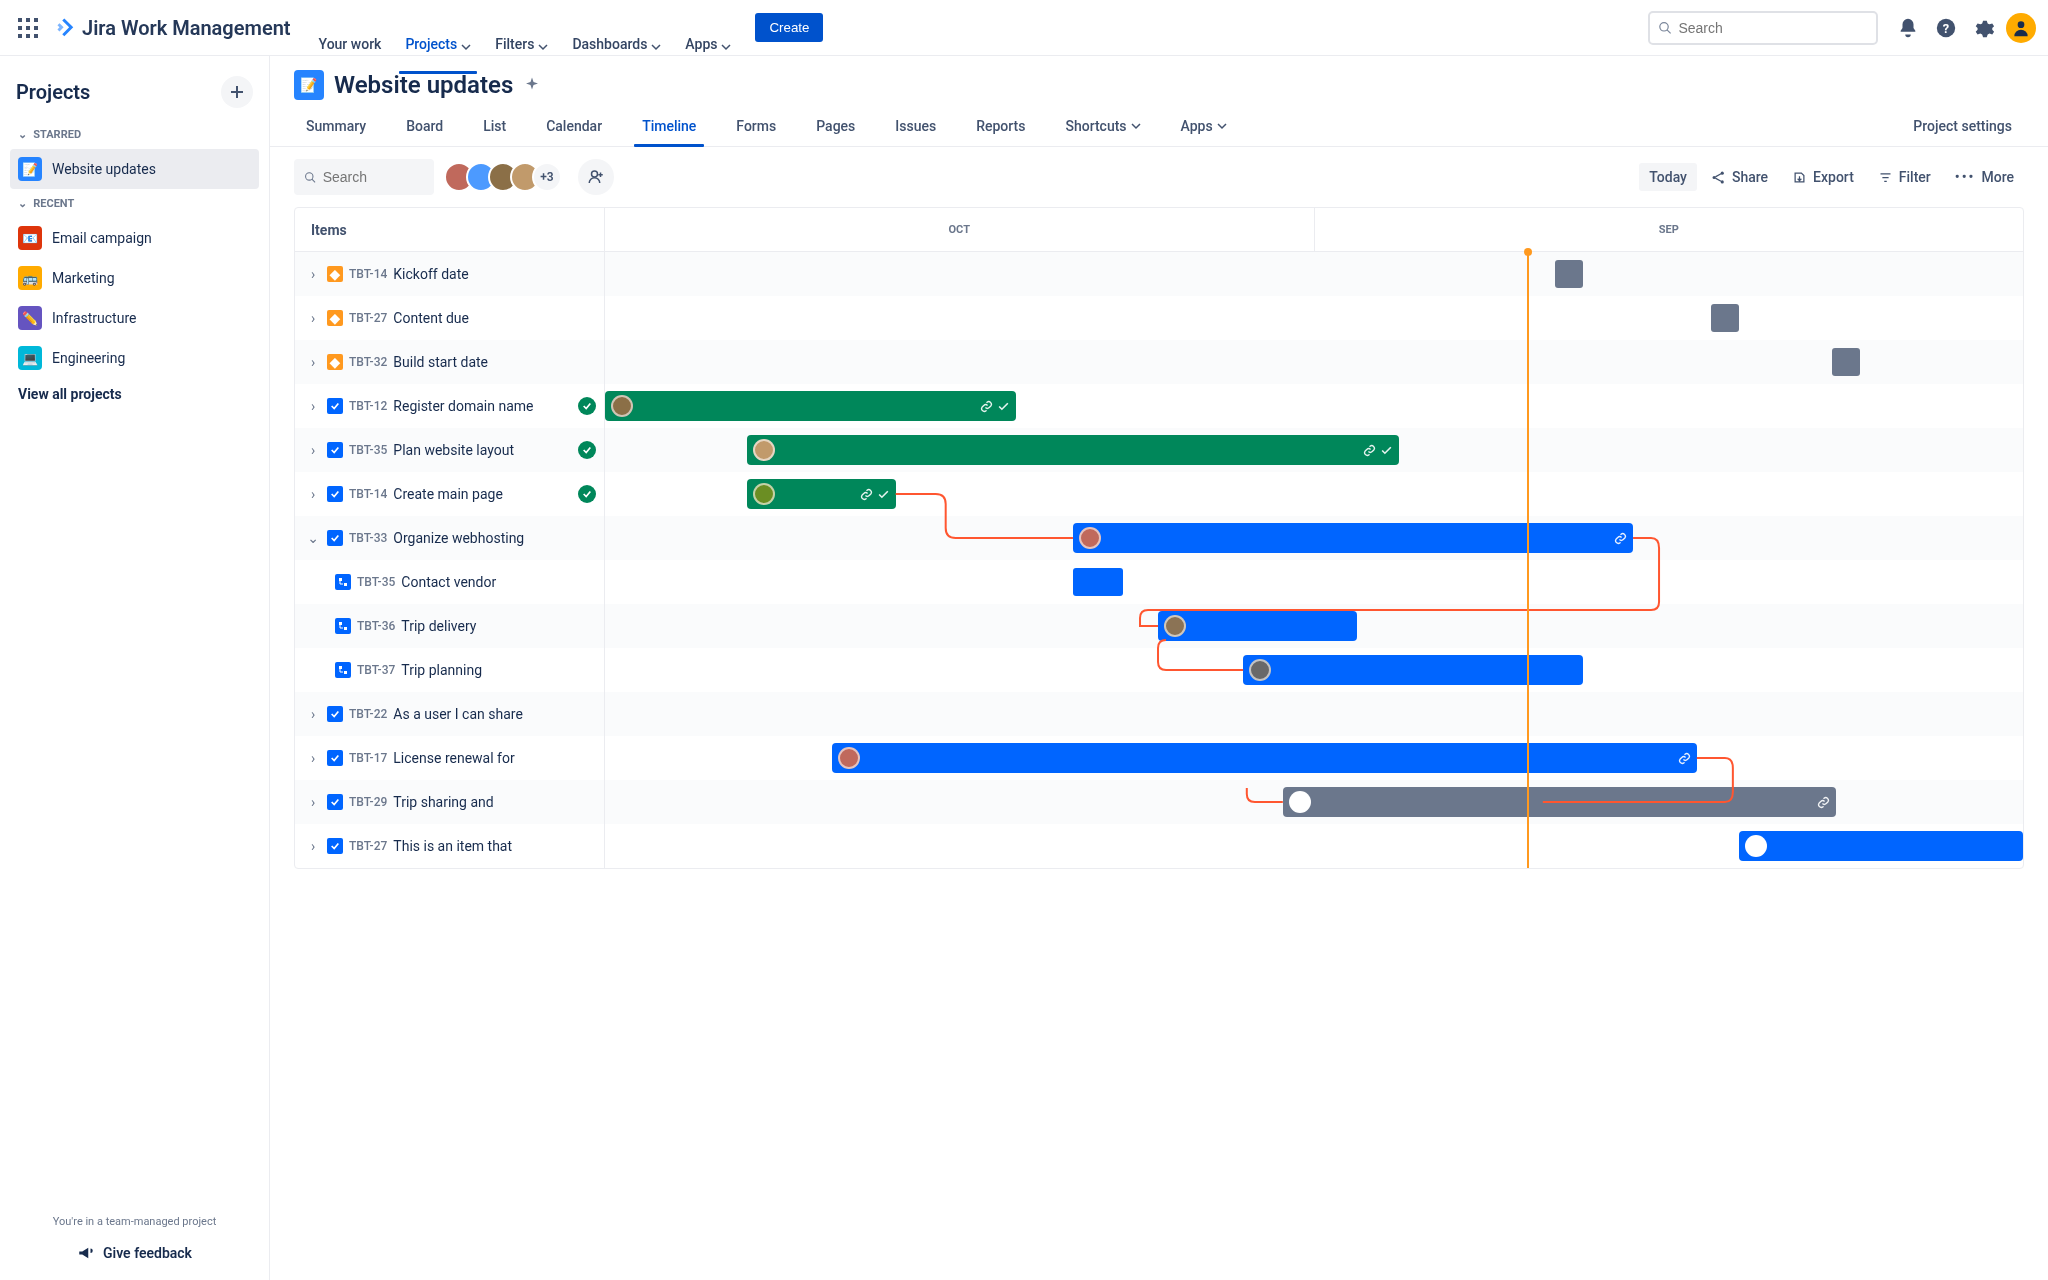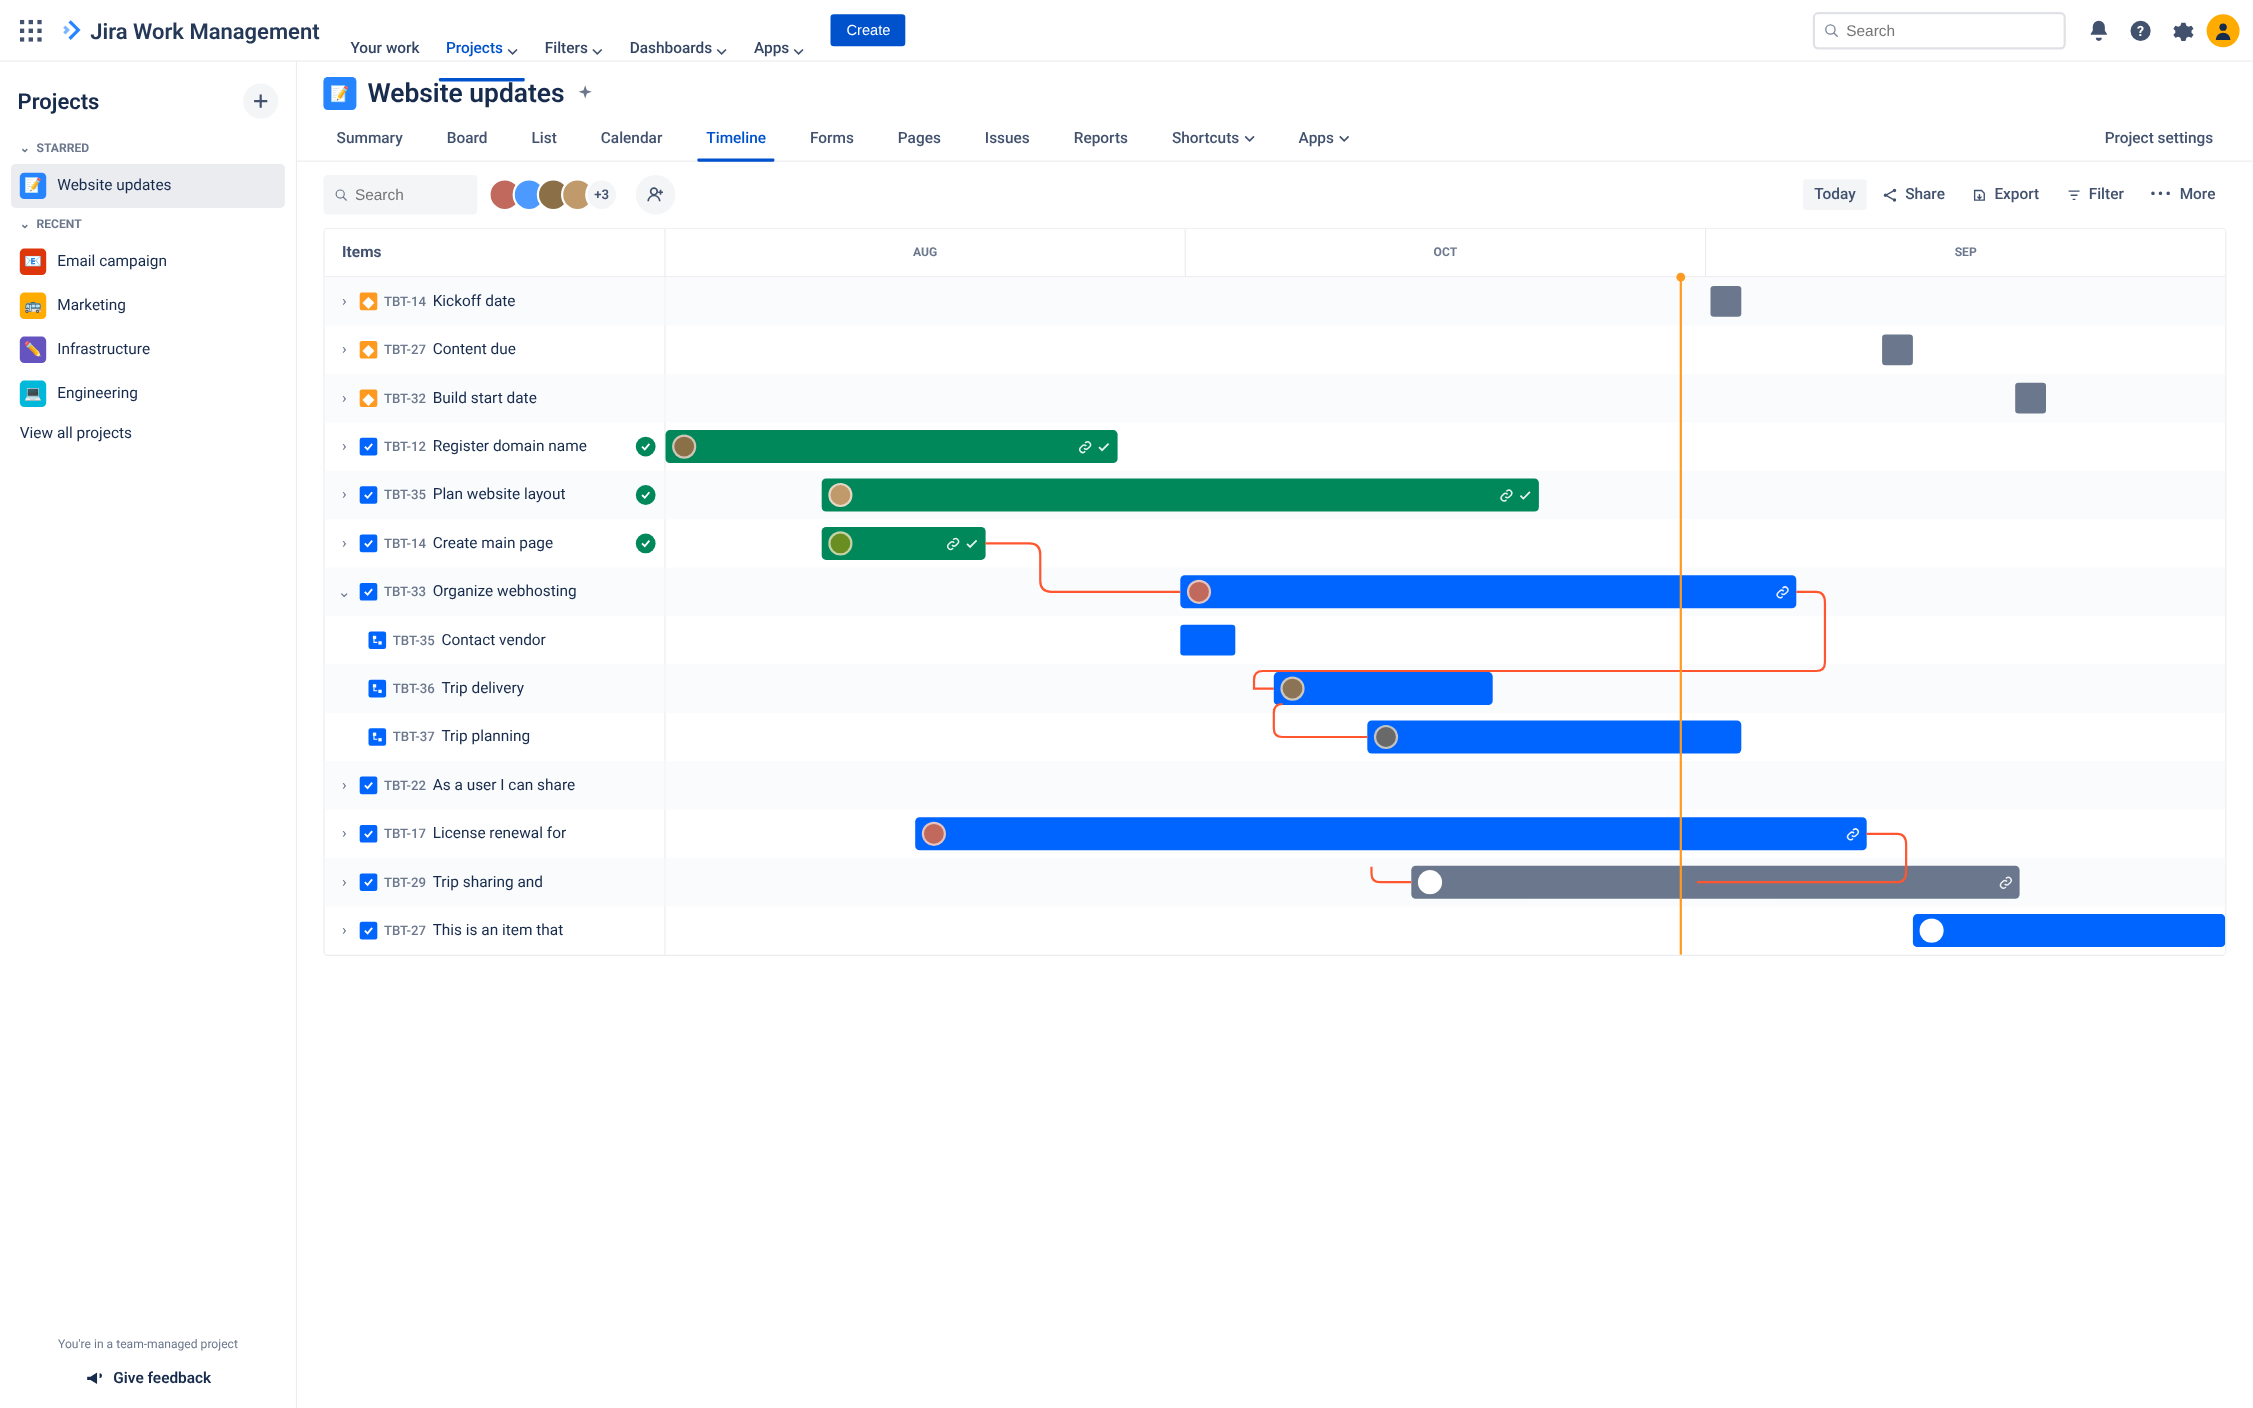--- a/index.html
+++ b/index.html
@@ -25,21 +25,21 @@
 
 .sidebar { width:270px; border-right:1px solid #ebecf0; padding:16px 10px 10px 10px; display:flex; flex-direction:column; }
 .sidebar-header { display:flex; align-items:center; justify-content:space-between; padding:4px 6px 12px 6px; }
 .sidebar-header h2 { font-size:20px; font-weight:600; }
 .add-btn { width:32px; height:32px; border-radius:50%; background:#F4F5F7; display:flex; align-items:center; justify-content:center; cursor:pointer; color:#42526E;}
 .section-head { display:flex; align-items:center; gap:6px; text-transform:uppercase; font-size:11px; font-weight:700; color:#6B778C; padding:8px 8px; cursor:pointer; }
 .proj-item { display:flex; align-items:center; gap:10px; padding:8px; border-radius:4px; cursor:pointer; }
 .proj-item.selected { background:#ebecf0; }
 .proj-icon { width:24px; height:24px; border-radius:4px; display:flex; align-items:center; justify-content:center; font-size:13px; }
 .proj-name { color:#172B4D; }
-.view-all { padding:8px; color:#172B4D; cursor:pointer; }
+.view-all { padding:8px; color:#172B4D; cursor:pointer;font-weight:bold; }
 .sidebar-foot { margin-top:auto; text-align:center; font-size:11px; color:#6B778C; padding:8px 0; }
 .give-fb { display:flex; align-items:center; justify-content:center; gap:8px; font-weight:600; padding:8px; cursor:pointer; }
 
 .main { flex:1; display:flex; flex-direction:column; overflow:hidden; padding-top:14px; }
 .header { padding:0 24px; display:flex; align-items:center; gap:10px; }
 .header-icon { width:30px; height:30px; background:#2684FF; border-radius:4px; display:flex; align-items:center; justify-content:center; }
 .header h1 { font-size:24px; font-weight:600; }
 .tabs { display:flex; gap:16px; padding:10px 24px 0 24px; border-bottom:1px solid #ebecf0; }
 .tab { padding:8px 12px 12px 12px; font-weight:500; color:#42526E; cursor:pointer; display:flex; align-items:center; gap:4px; }
 .tab.active { color:#0052CC; position:relative; }
@@ -322,21 +322,20 @@
             <span>More</span>
           </div>
       </div>
     </div>
 
     <div class="gantt-wrap">
       <div class="gantt">
         <div class="gantt-head">
           <div class="items-col">Items</div>
           <div class="timeline-head" id="months">
-              <div class="month">Aug</div>
               <div class="month">Oct</div>
               <div class="month">Sep</div>
             </div>
         </div>
         <div class="gantt-body">
           <div class="items-list" id="items-list">
               <div class="row alt">
                 <span class="chev chev-ico "></span>
                 <div class="issue-icon milestone">◆</div>
                 <span class="key">TBT-14</span>

